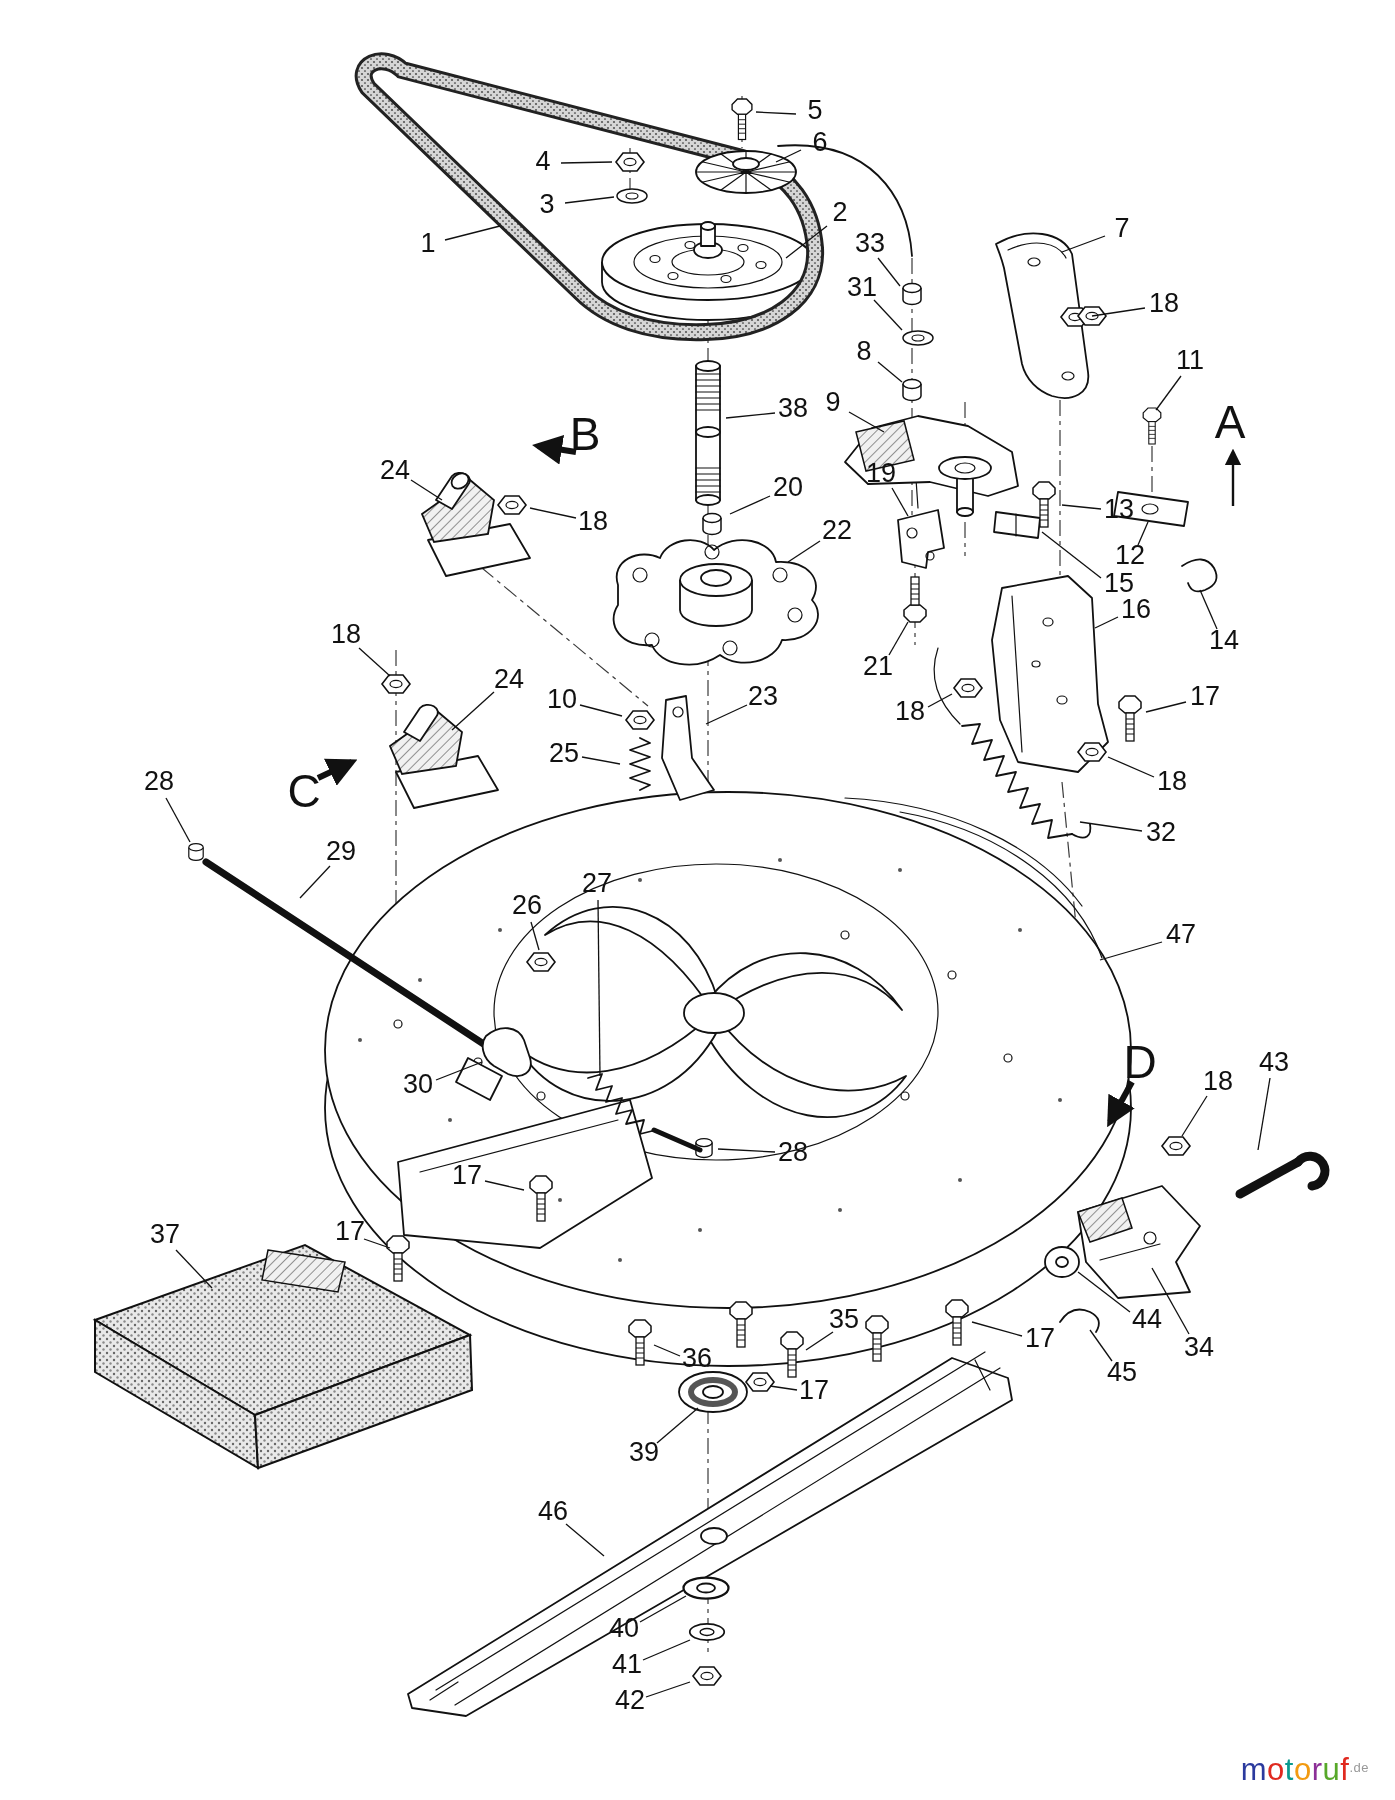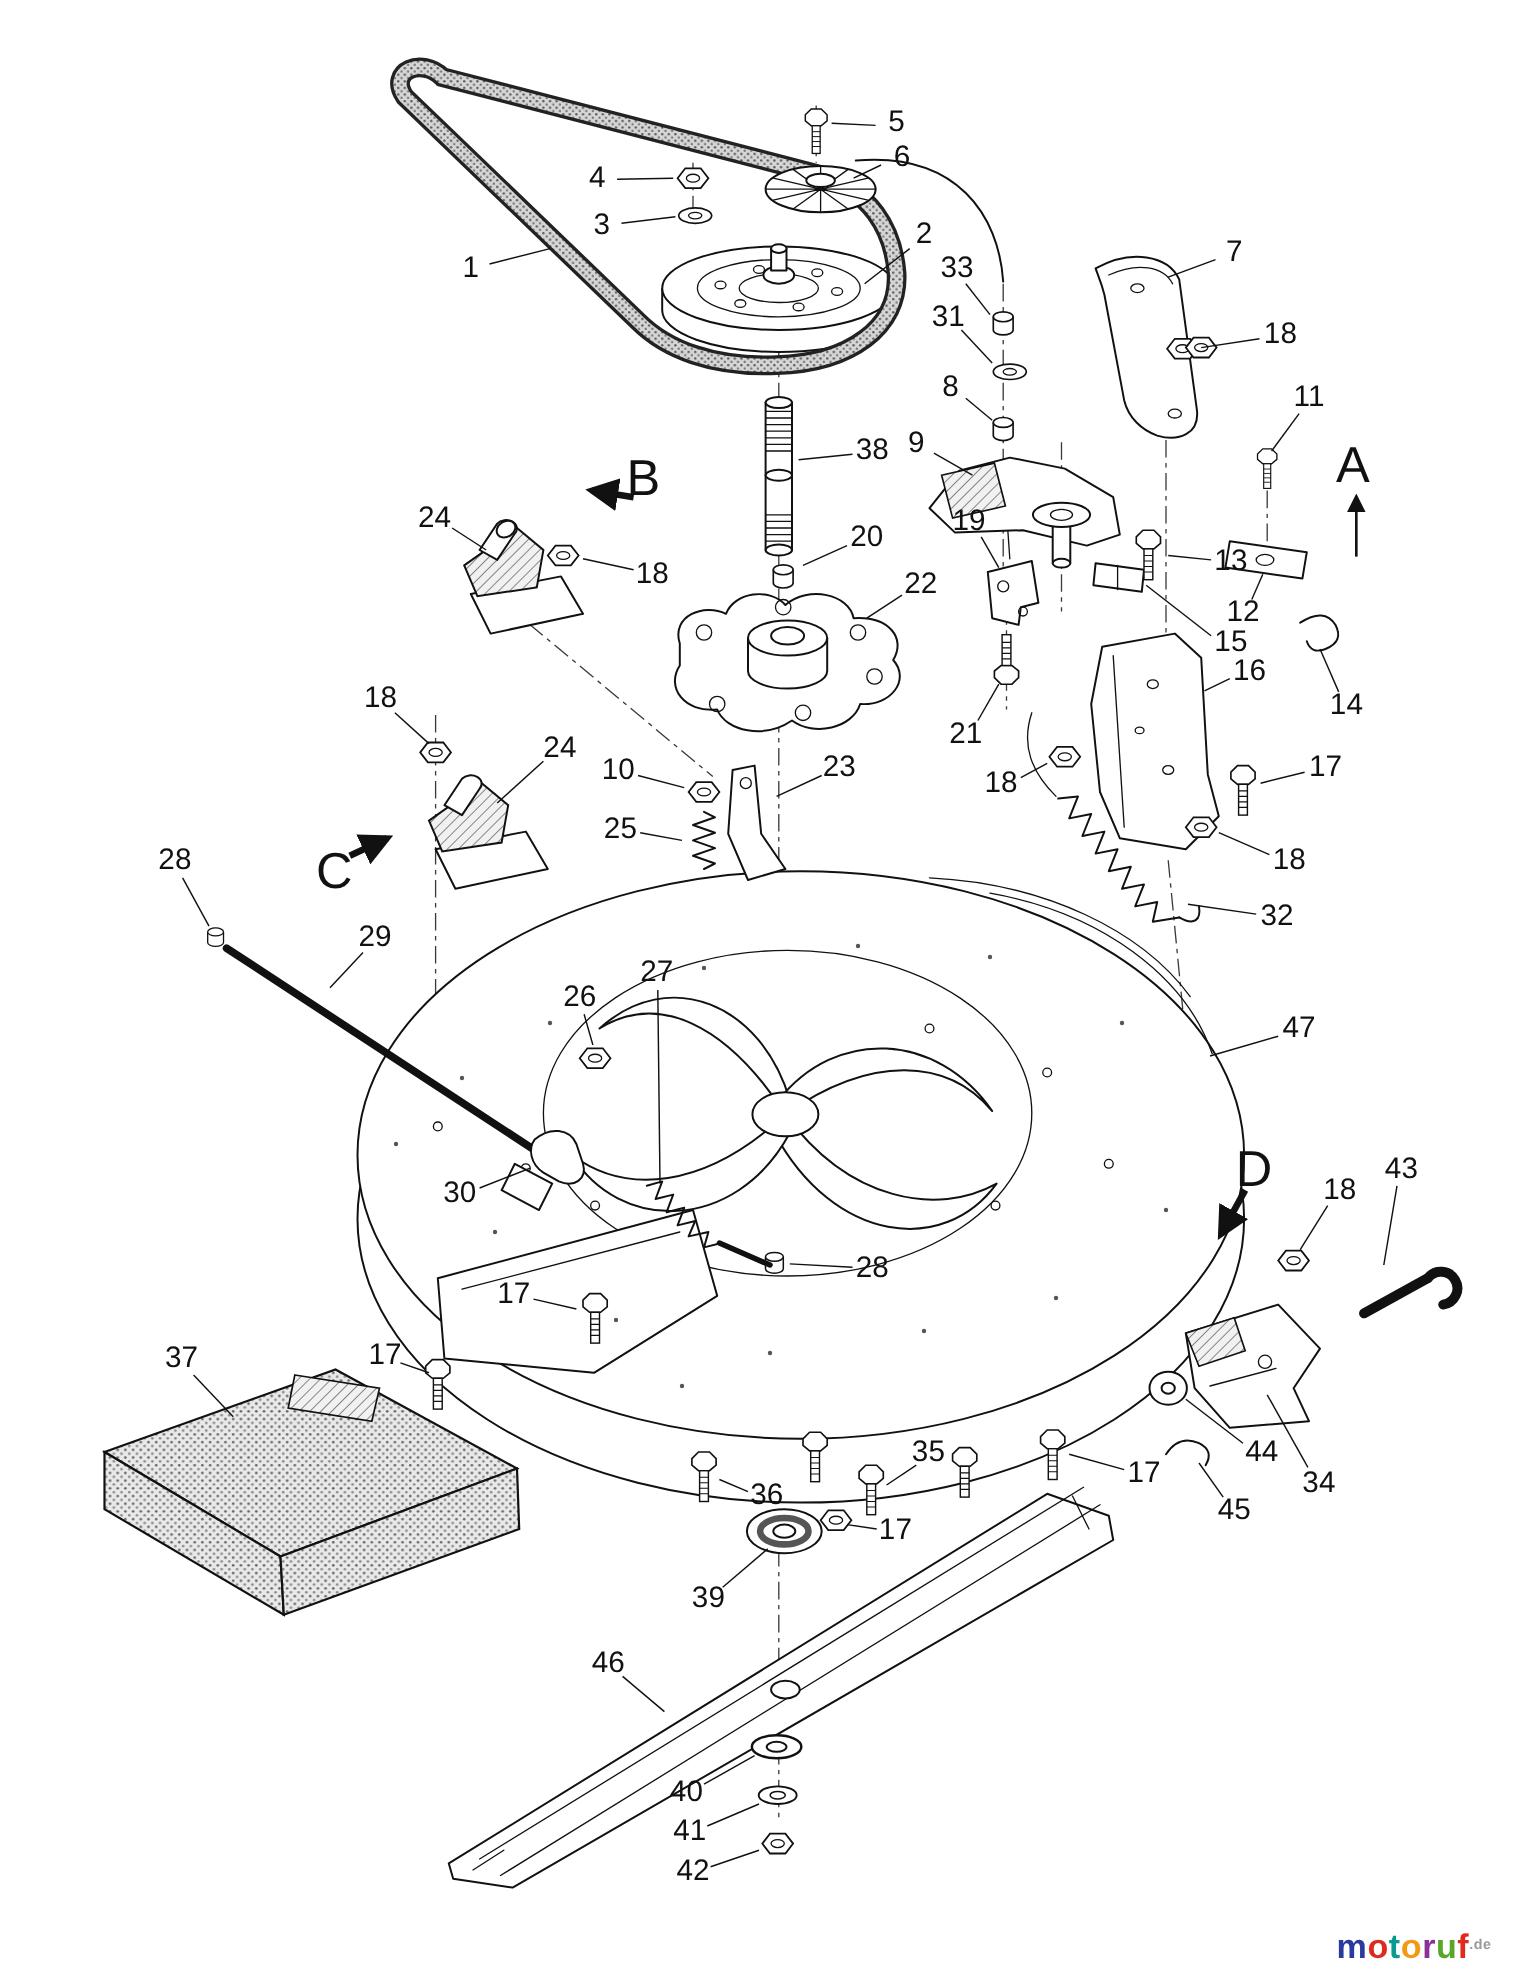--- a/index.html
+++ b/index.html
@@ -11,21 +11,21 @@
   .lnf{fill:#fff;stroke:#111;stroke-width:1.8;stroke-linejoin:round}
   .thin{stroke-width:1.2}
   .cl{fill:none;stroke:#3a3a3a;stroke-width:1.2;stroke-dasharray:16 5 4 5}
   .leader{stroke:#111;stroke-width:1.3}
   .callout{fill:#111;text-anchor:middle;dominant-baseline:middle;
            font-family:"Liberation Sans",sans-serif}
   .num{font-size:27px}
   .letter{font-size:46px}
   .dir-arrow{stroke:#111;stroke-width:2.4;fill:none}
   .dir-arrow.thick{stroke-width:6}
-  .logo{position:absolute;right:39px;bottom:12px;font-size:31px;font-weight:bold;
+  .logo{position:absolute;right:26px;bottom:12px;font-size:31px;font-weight:normal;
         letter-spacing:.5px;font-family:"Liberation Sans",sans-serif}
   .logo .de{font-size:13px;color:#999;vertical-align:8px}
 </style>
 </head>
 <body>
 
 <div class="canvas">
 <svg id="diagram" viewBox="0 0 1395 1800" width="1395" height="1800">
   <defs>
     <pattern id="beltdots" width="6" height="6" patternUnits="userSpaceOnUse">

